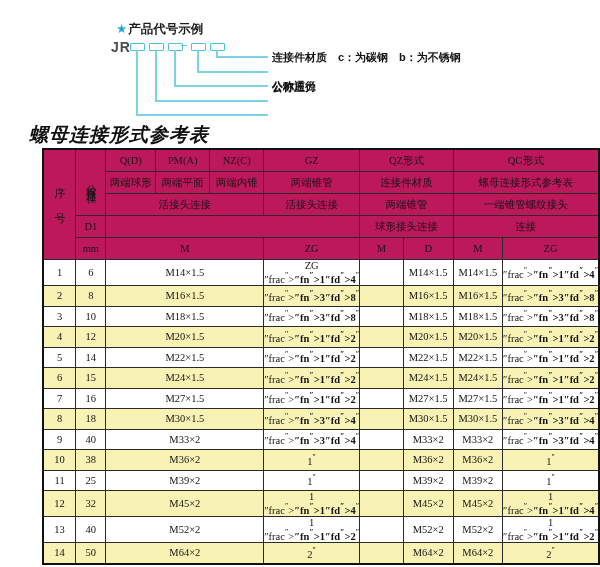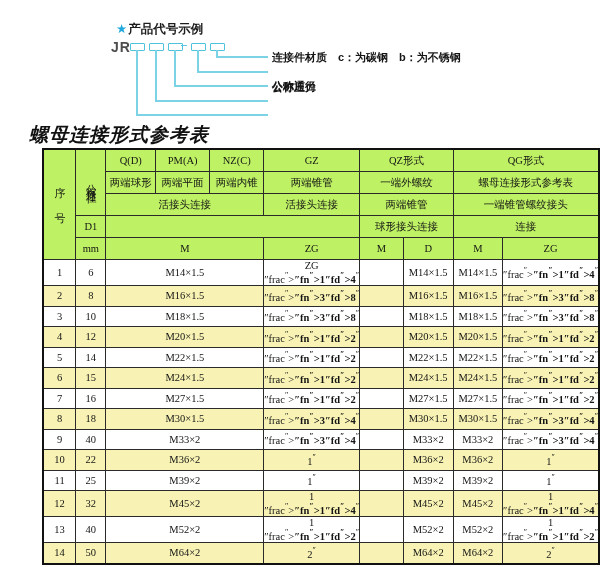--- a/index.html
+++ b/index.html
@@ -22,21 +22,21 @@
   
   .table-title { position:absolute; left:29px; top:122px; font-family:"DejaVu Serif","Liberation Serif",serif;
                  font-weight:bold; font-style:italic; font-size:19px; letter-spacing:1px; color:#111; }
 
   
   .ref-table { position:absolute; left:42px; top:148px; border-collapse:collapse; table-layout:fixed;
                font-family:"Liberation Serif","DejaVu Serif",serif; }
   .ref-table th, .ref-table td { border:1px solid #2a2a2a; text-align:center; vertical-align:middle;
                padding:0; font-weight:normal; font-size:10.5px; color:#141414; overflow:hidden; }
   .ref-table { border:2px solid #111; }
-  .ref-table thead th { background:#bef264; height:21px; }
+  .ref-table thead th { background:#be185d; height:21px; }
   .ref-table tbody td { height:19.5px; background:#ffffff; }
   .ref-table tbody tr.alt td { background:#f8f3b4; }
   .vtext { writing-mode:vertical-rl; text-orientation:upright; letter-spacing:3px; font-size:10.5px; display:inline-block; }
   .vtext-wide { writing-mode:vertical-rl; text-orientation:upright; letter-spacing:26px; font-size:11px; display:inline-block; }
   .inch { font-size:8px; vertical-align:5px; }
 </style>
 </head>
 <body>
 
 <div class="page">
@@ -92,21 +92,21 @@
         <th>NZ(C)</th>
         <th>GZ</th>
         <th colspan="2">QZ形式</th>
         <th colspan="2">QG形式</th>
       </tr>
       <tr>
         <th>两端球形</th>
         <th>两端平面</th>
         <th>两端内锥</th>
         <th>两端锥管</th>
-        <th colspan="2">一端外螺纹</th>
+        <th colspan="2">连接件材质</th>
         <th colspan="2">螺母连接形式参考表</th>
       </tr>
       <tr>
         <th colspan="3">活接头连接</th>
         <th>活接头连接</th>
         <th colspan="2">两端锥管</th>
         <th colspan="2">一端锥管螺纹接头</th>
       </tr>
       <tr>
         <th>D1</th>
@@ -210,21 +210,21 @@
           <td>40</td>
           <td colspan="3">M33×2</td>
           <td><span class="&lt;span">″</span>frac<span class="inch">″</span>&gt;<b class="&lt;span">″fn<span class="inch">″</span>&gt;3</b><b class="&lt;span">″fd<span class="inch">″</span>&gt;4</b><span class="inch">″</span></td>
           <td></td>
           <td>M33×2</td>
           <td>M33×2</td>
           <td><span class="&lt;span">″</span>frac<span class="inch">″</span>&gt;<b class="&lt;span">″fn<span class="inch">″</span>&gt;3</b><b class="&lt;span">″fd<span class="inch">″</span>&gt;4</b><span class="inch">″</span></td>
         </tr>
         <tr class="alt">
           <td>10</td>
-          <td>22</td>
+          <td>38</td>
           <td colspan="3">M36×2</td>
           <td>1<span class="inch">″</span></td>
           <td></td>
           <td>M36×2</td>
           <td>M36×2</td>
           <td>1<span class="inch">″</span></td>
         </tr>
         <tr>
           <td>11</td>
           <td>25</td>

